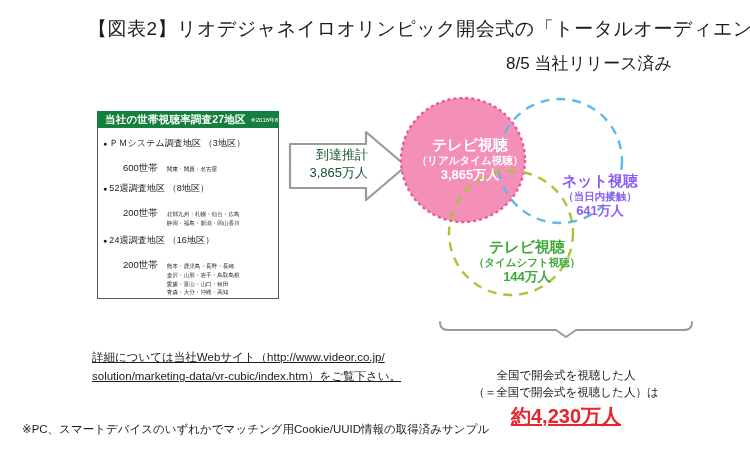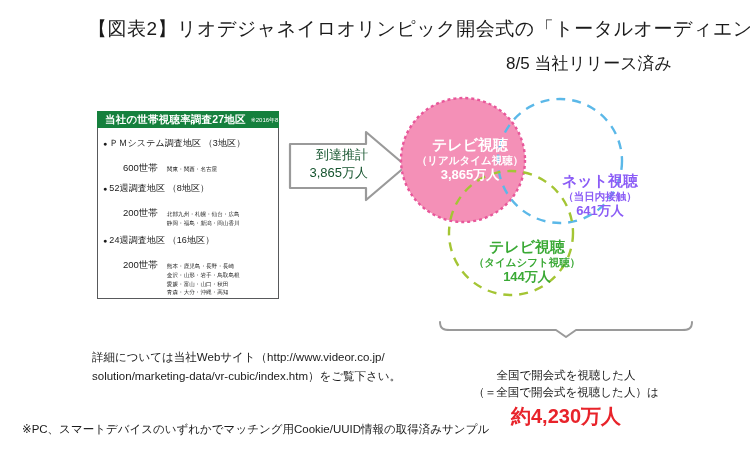--- a/index.html
+++ b/index.html
@@ -214,31 +214,33 @@
     color: #1a1a1a;
     line-height: 1.45;
     white-space: nowrap;
   }
   .total-num {
     margin-top: 3px;
     font-size: 20px;
     font-weight: bold;
     color: #e8232a;
     white-space: nowrap;
+    text-decoration: underline;
   }
 
   
   .weburl {
     position: absolute;
     left: 92px;
     top: 348px;
     width: 340px;
     font-size: 11.5px;
     line-height: 1.65;
     color: #1a1a1a;
+    text-decoration: underline;
   }
 
   
   .footer {
     position: absolute;
     left: 22px;
     top: 422px;
     font-size: 11.5px;
     color: #1a1a1a;
     white-space: nowrap;

